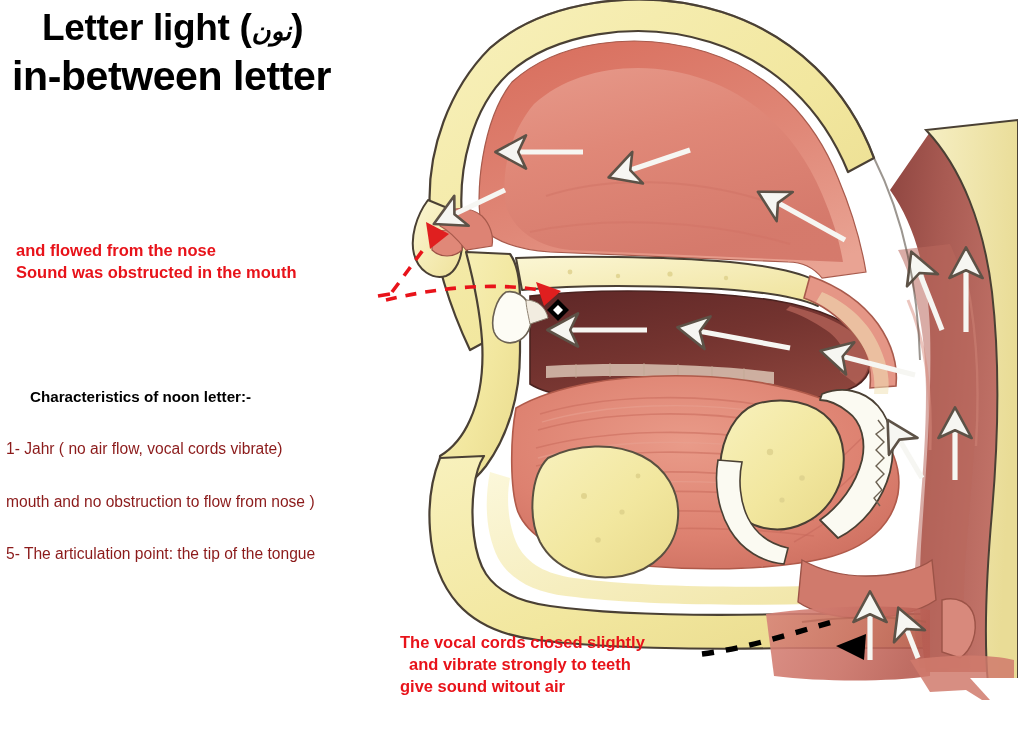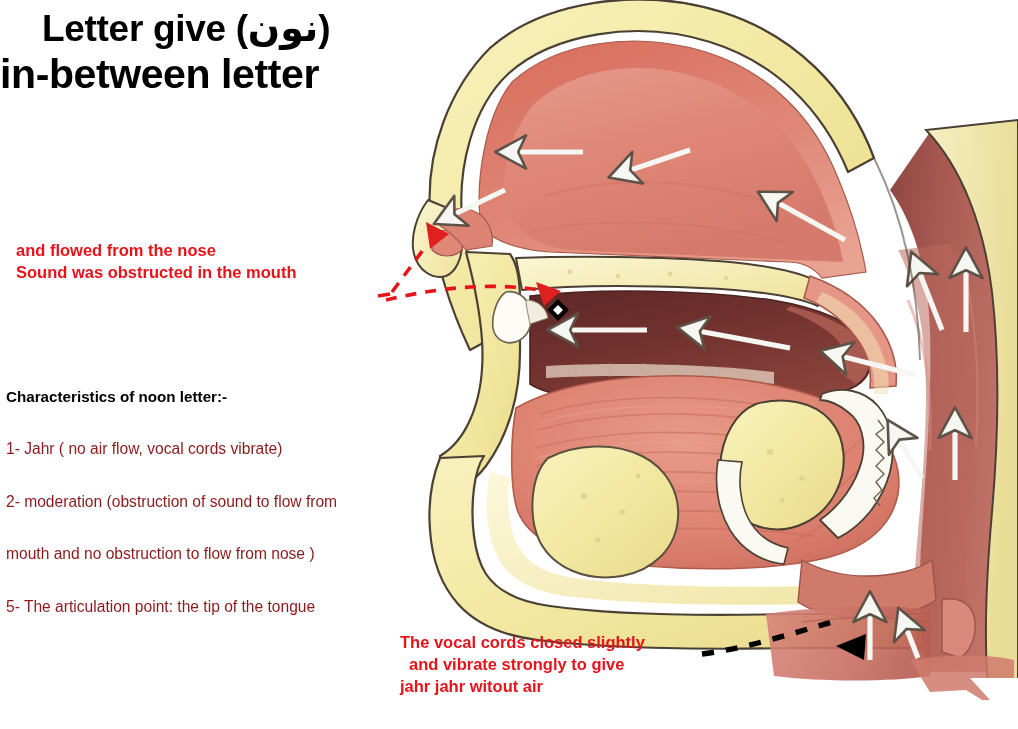--- a/index.html
+++ b/index.html
@@ -7,35 +7,35 @@
        font-family:"Liberation Sans","DejaVu Sans",sans-serif;
        -webkit-font-smoothing:antialiased;}
 
   .slide{position:absolute;inset:0;background:#fff;}
 
   
   #title-block{position:absolute;left:0;top:6px;width:470px;}
   .title-line1{font-size:37px;font-weight:bold;color:#000;line-height:44px;
                padding-left:42px;white-space:nowrap;letter-spacing:-0.3px;}
   .title-line2{font-size:41px;font-weight:bold;color:#000;line-height:46px;
-               padding-left:0px;white-space:nowrap;letter-spacing:-0.4px;}
-  .arb{font-family:"DejaVu Sans",sans-serif;font-size:38px;
-       direction:rtl;unicode-bidi:bidi-override;}
+               padding-left:12px;white-space:nowrap;letter-spacing:-0.4px;}
+  .arb{font-family:"DejaVu Sans",sans-serif;font-size:26px;
+       direction:rtl;unicode-bidi:bidi-override;font-style:italic;}
 
   
   #nose-note{position:absolute;left:16px;top:240px;width:400px;}
   #nose-note .ln{font-size:16.5px;font-weight:bold;color:#e8131a;
                  line-height:21.5px;white-space:nowrap;}
   #nose-note .ln.under{color:#000;text-decoration:underline;
                        text-underline-offset:2px;}
 
   
   #charbox{position:absolute;left:6px;top:387px;width:430px;}
   #charbox .hd{font-size:15.2px;font-weight:bold;color:#000;line-height:20px;
-               margin-bottom:1px;}
+               margin-bottom:1px;margin-left:24px;}
   #charbox .it{font-size:15.6px;color:#8b1a1a;line-height:20.6px;margin-top:32px;}
   .dia{font-size:17px;font-weight:bold;color:#000;}
 
   
   #cords-note{position:absolute;left:400px;top:631px;width:330px;}
   #cords-note .ln{font-size:16.5px;font-weight:bold;color:#e8131a;
                   line-height:22px;white-space:nowrap;}
   #cords-note .l2{padding-left:9px;}
 
   
@@ -45,21 +45,21 @@
   
   #pointers{position:absolute;inset:0;pointer-events:none;}
   #pointers svg{display:block;width:1018px;height:729px;}
 </style>
 </head>
 <body>
 
 <div class="slide">
 
   <div id="title-block">
-    <div class="title-line1"><span>Letter give (</span><span class="arb">نون</span><span>)</span></div>
+    <div class="title-line1"><span>Letter light (</span><span class="arb">نون</span><span>)</span></div>
     <div class="title-line2">in-between letter</div>
   </div>
 
   <div id="diagram">
     <svg viewBox="0 0 648 729" xmlns="http://www.w3.org/2000/svg" aria-hidden="true">
       <defs>
         <linearGradient id="gNasal" x1="0" y1="0" x2="0.45" y2="1">
           <stop offset="0%" stop-color="#e79c8d"></stop>
           <stop offset="45%" stop-color="#e08878"></stop>
           <stop offset="100%" stop-color="#d4786a"></stop>
@@ -366,29 +366,28 @@
   </div>
 
   <div id="nose-note">
     <div class="ln">and flowed from the nose</div>
     <div class="ln">Sound was obstructed in the mouth</div>
   </div>
 
   <div id="charbox">
     <div class="hd">Characteristics of noon letter:-</div>
     <div class="it">1- Jahr ( no air flow, vocal cords vibrate)</div>
-    <div class="it">2- moderation (obstruction of sound to flow from</div>
     <div class="it">mouth and no obstruction to flow from nose )</div>
     <div class="it">5- The articulation point: the tip of the tongue</div>
   </div>
 
   <div id="cords-note">
     <div class="ln">The vocal cords closed slightly</div>
-    <div class="ln l2">and vibrate strongly to give</div>
-    <div class="ln">jahr jahr witout air</div>
+    <div class="ln l2">and vibrate strongly to teeth</div>
+    <div class="ln">give sound witout air</div>
   </div>
 
   <div id="pointers">
     <svg viewBox="0 0 1018 729" xmlns="http://www.w3.org/2000/svg" aria-hidden="true">
 
       <path d="M392,292 C404,276 414,262 426,246" fill="none" stroke="#e8131a" stroke-width="3.6" stroke-dasharray="11 9" stroke-linecap="butt"></path>
 
       <path d="M386,300 C436,288 490,282 540,290" fill="none" stroke="#e8131a" stroke-width="3.6" stroke-dasharray="11 9" stroke-linecap="butt"></path>
 
       <path d="M378,296 L390,294" fill="none" stroke="#e8131a" stroke-width="3.6"></path>

